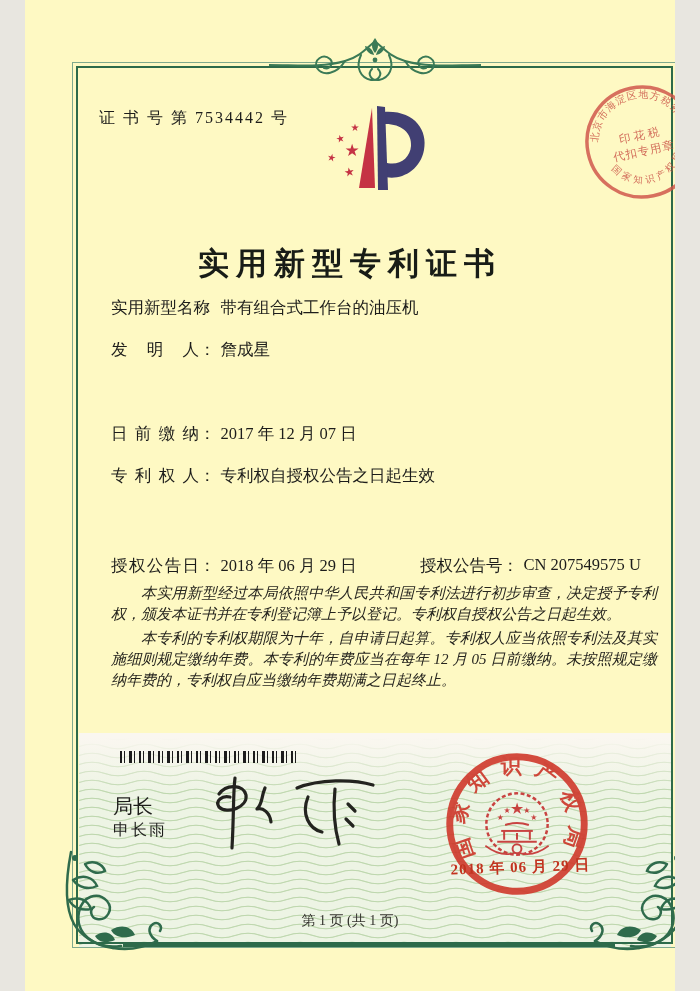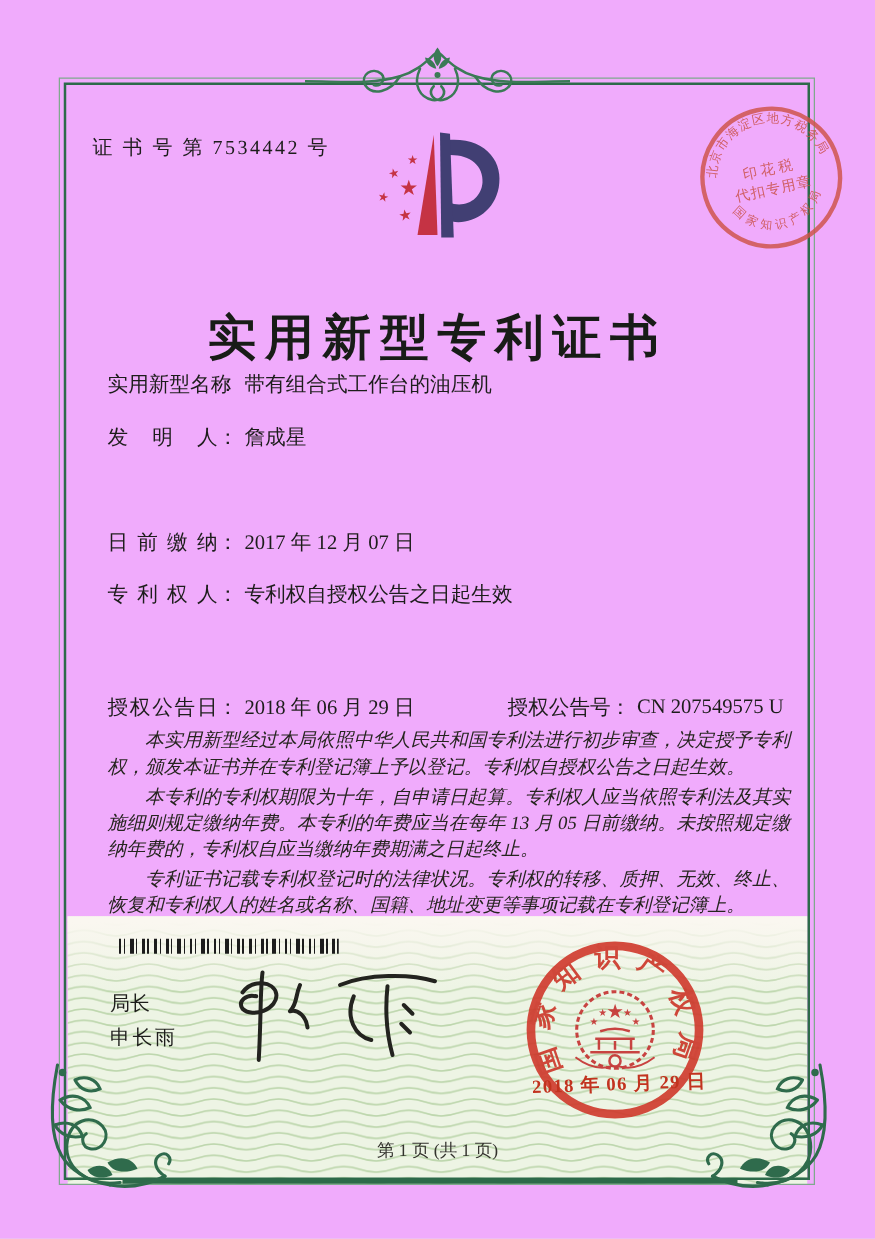--- a/index.html
+++ b/index.html
@@ -1,38 +1,38 @@
 <!DOCTYPE html>
 <html><head>
 <meta charset="utf-8">
 <style>
   html,body{margin:0;padding:0;}
   body{background:#e8e6e0;font-family:"Liberation Serif",serif;}
-  .page{position:relative;width:700px;height:991px;margin:0 auto;background:#f0abfc;overflow:hidden;color:#1d1d1b;}
+  .page{position:relative;width:650px;height:991px;margin:0 auto;background:#fef9c3;overflow:hidden;color:#1d1d1b;}
   .frame-outer{position:absolute;left:47px;top:62px;width:603px;height:884px;border:1px solid #7fa98d;z-index:2;}
   .frame-inner{position:absolute;left:3px;top:3px;right:3px;bottom:3px;border:2px solid #2d6a4a;}
   .waves{position:absolute;left:54px;top:733px;z-index:1;}
   .wave-fade{position:absolute;left:54px;top:733px;width:592px;height:60px;z-index:1;
     background:linear-gradient(#faf7f0 8%,rgba(250,247,240,0));}
   .cert-no{position:absolute;left:74px;top:108px;font-size:16px;letter-spacing:2px;z-index:3;}
   .logo{position:absolute;left:297px;top:104px;z-index:3;}
-  .doc-title{position:absolute;left:0;top:243px;width:100%;text-align:center;font-size:39px;
+  .doc-title{position:absolute;left:0;top:243px;width:100%;text-align:center;font-size:31px;
     font-weight:600;letter-spacing:7px;color:#181c17;z-index:3;}
   .frow{position:absolute;left:86px;font-size:16.5px;z-index:3;white-space:nowrap;}
   .flabel{display:inline-block;width:88px;text-align:justify;text-align-last:justify;vertical-align:top;}
   .fcolon{vertical-align:top;}
   .fval{margin-left:5px;vertical-align:top;}
   .fval-wrap{display:inline-block;width:452px;white-space:normal;line-height:24px;}
   .grant-right{position:absolute;left:309px;top:0;}
-  .grant-right .flabel{width:82px;margin-left:11px;}
+  .grant-right .flabel{width:82px;}
   .paras{position:absolute;left:86px;top:583px;width:546px;z-index:3;}
   .paras p{margin:0 0 3px 0;font-size:15px;line-height:21px;font-style:italic;color:#26251f;text-indent:2em;text-align:justify;}
   .barcode{position:absolute;left:95px;top:751px;width:176px;height:12px;z-index:3;
     background-image:repeating-linear-gradient(90deg,#1c1c1c 0 2px,transparent 2px 4px,#1c1c1c 4px 5px,transparent 5px 9px,#1c1c1c 9px 12px,transparent 12px 14px,#1c1c1c 14px 15px,transparent 15px 19px);}
-  .director-label{position:absolute;left:88px;top:793px;font-size:16px;z-index:3;}
+  .director-label{position:absolute;left:88px;top:793px;font-size:20px;z-index:3;}
   .director-name{position:absolute;left:88px;top:820px;font-size:16px;letter-spacing:2px;z-index:3;}
   .signature{position:absolute;left:142px;top:768px;z-index:4;}
   .seal{position:absolute;left:403px;top:735px;z-index:5;opacity:.9;}
   .seal-date{position:absolute;left:413px;top:858px;width:165px;text-align:center;font-size:15px;
     font-weight:bold;color:#c2331f;letter-spacing:1px;transform:rotate(-2deg);z-index:6;}
   .footer-page{position:absolute;left:0;top:912px;width:100%;text-align:center;font-size:14px;color:#33322d;z-index:3;}
   .bottom-line{position:absolute;left:98px;top:943px;width:492px;height:4px;background:#2d6a4a;z-index:3;}
   .flourish{position:absolute;top:850px;z-index:4;}
   .flourish.left{left:26px;}
   .flourish.right{left:564px;transform:scaleX(-1);}
@@ -108,22 +108,21 @@
   </div>
   <div class="frow" style="top:555px">
     <span class="flabel">授权公告日</span><span class="fcolon">：</span><span class="fval">2018 年 06 月 29 日</span>
     <span class="grant-right">
       <span class="flabel">授权公告号</span><span class="fcolon">：</span><span class="fval">CN 207549575 U</span>
     </span>
   </div>
 
   <div class="paras">
     <p>本实用新型经过本局依照中华人民共和国专利法进行初步审查，决定授予专利权，颁发本证书并在专利登记簿上予以登记。专利权自授权公告之日起生效。</p>
-    <p>本专利的专利权期限为十年，自申请日起算。专利权人应当依照专利法及其实施细则规定缴纳年费。本专利的年费应当在每年 13 月 05 日前缴纳。未按照规定缴纳年费的，专利权自应当缴纳年费期满之日起终止。</p>
-    <p>专利证书记载专利权登记时的法律状况。专利权的转移、质押、无效、终止、恢复和专利权人的姓名或名称、国籍、地址变更等事项记载在专利登记簿上。</p>
+    <p>本专利的专利权期限为十年，自申请日起算。专利权人应当依照专利法及其实施细则规定缴纳年费。本专利的年费应当在每年 12 月 05 日前缴纳。未按照规定缴纳年费的，专利权自应当缴纳年费期满之日起终止。</p>
   </div>
 
   <div class="barcode"></div>
 
   <div class="director-label">局长</div>
   <div class="director-name">申长雨</div>
 
   <svg class="signature" width="220" height="88" viewBox="0 0 220 88">
     <g stroke="#23231f" stroke-width="3.2" fill="none" stroke-linecap="round" stroke-linejoin="round">
       <path d="M68 10 C 66 26 67 44 65 80"></path>

